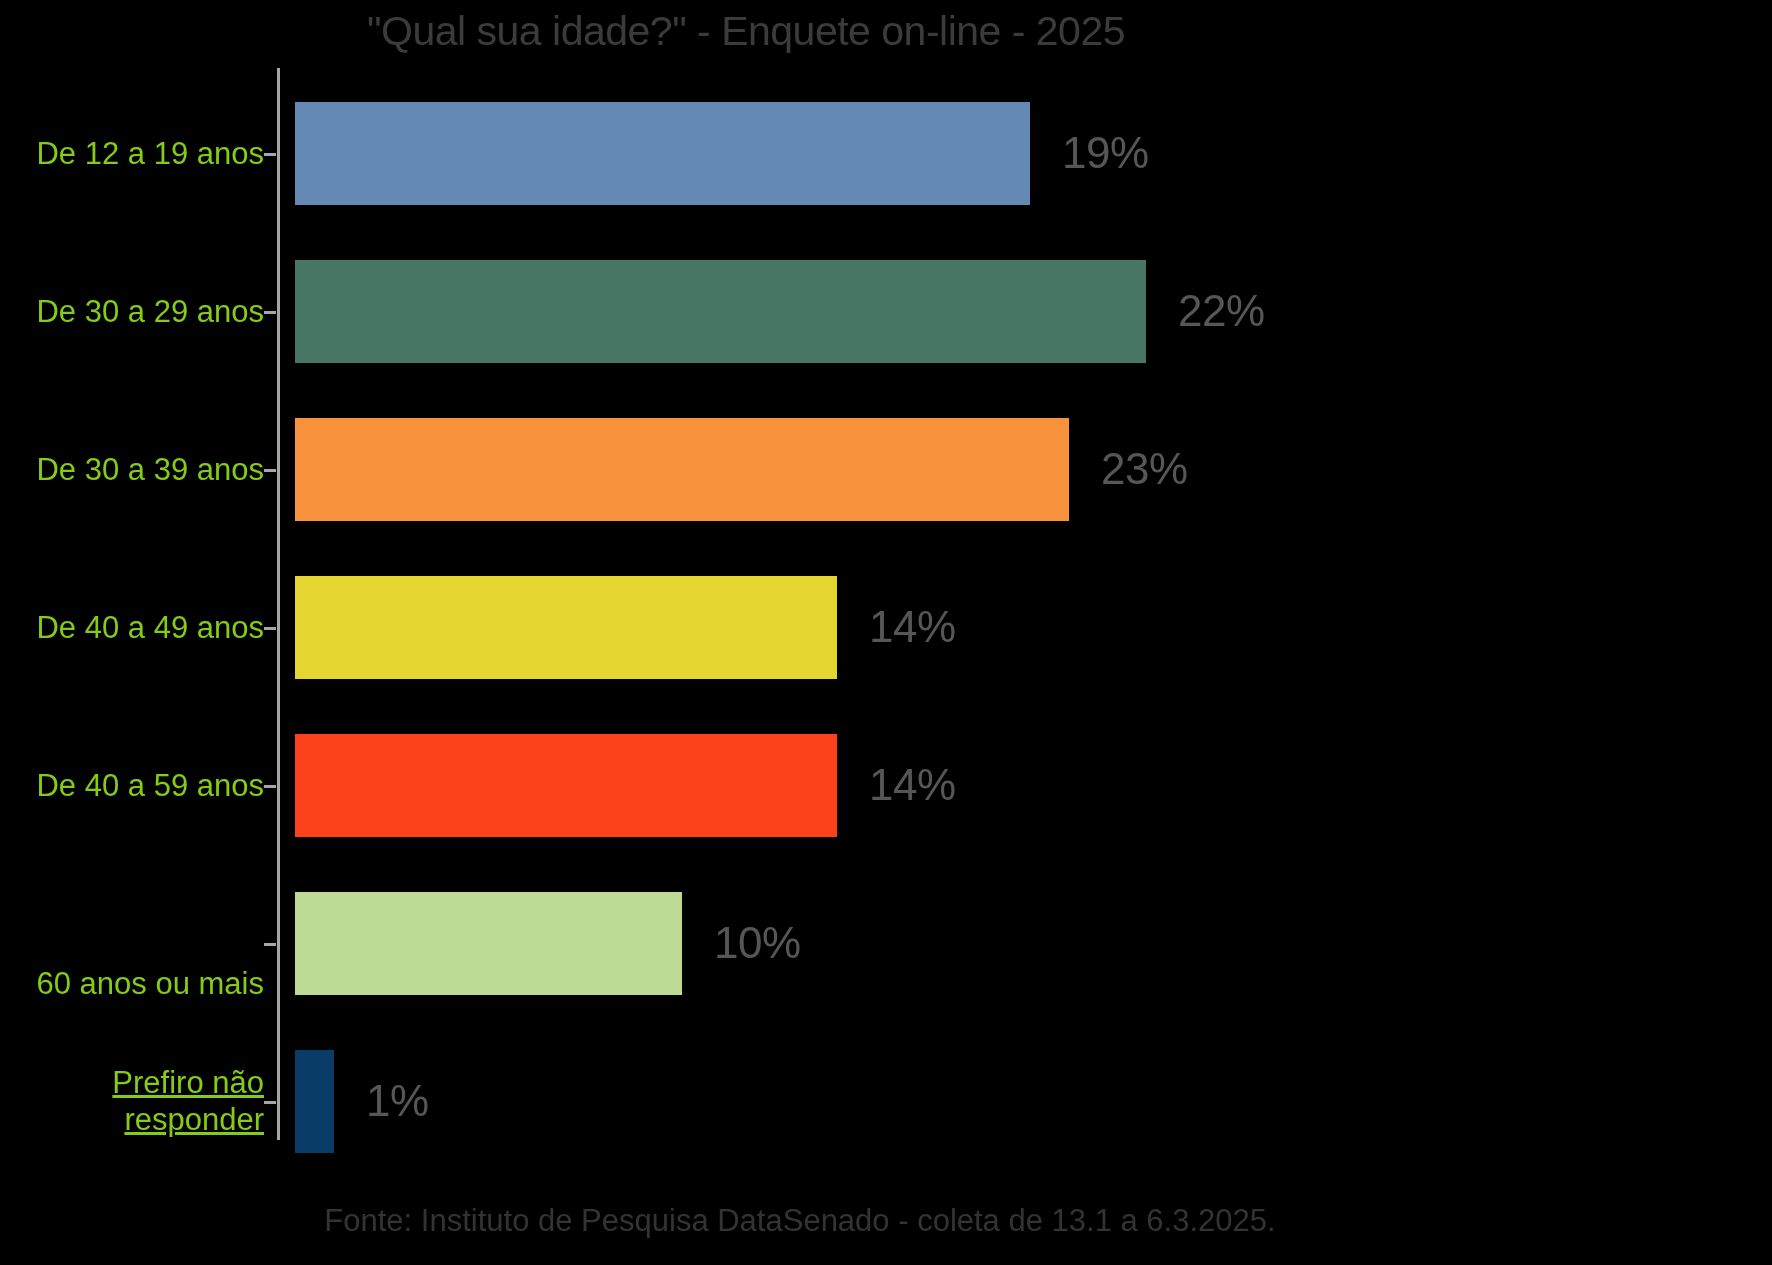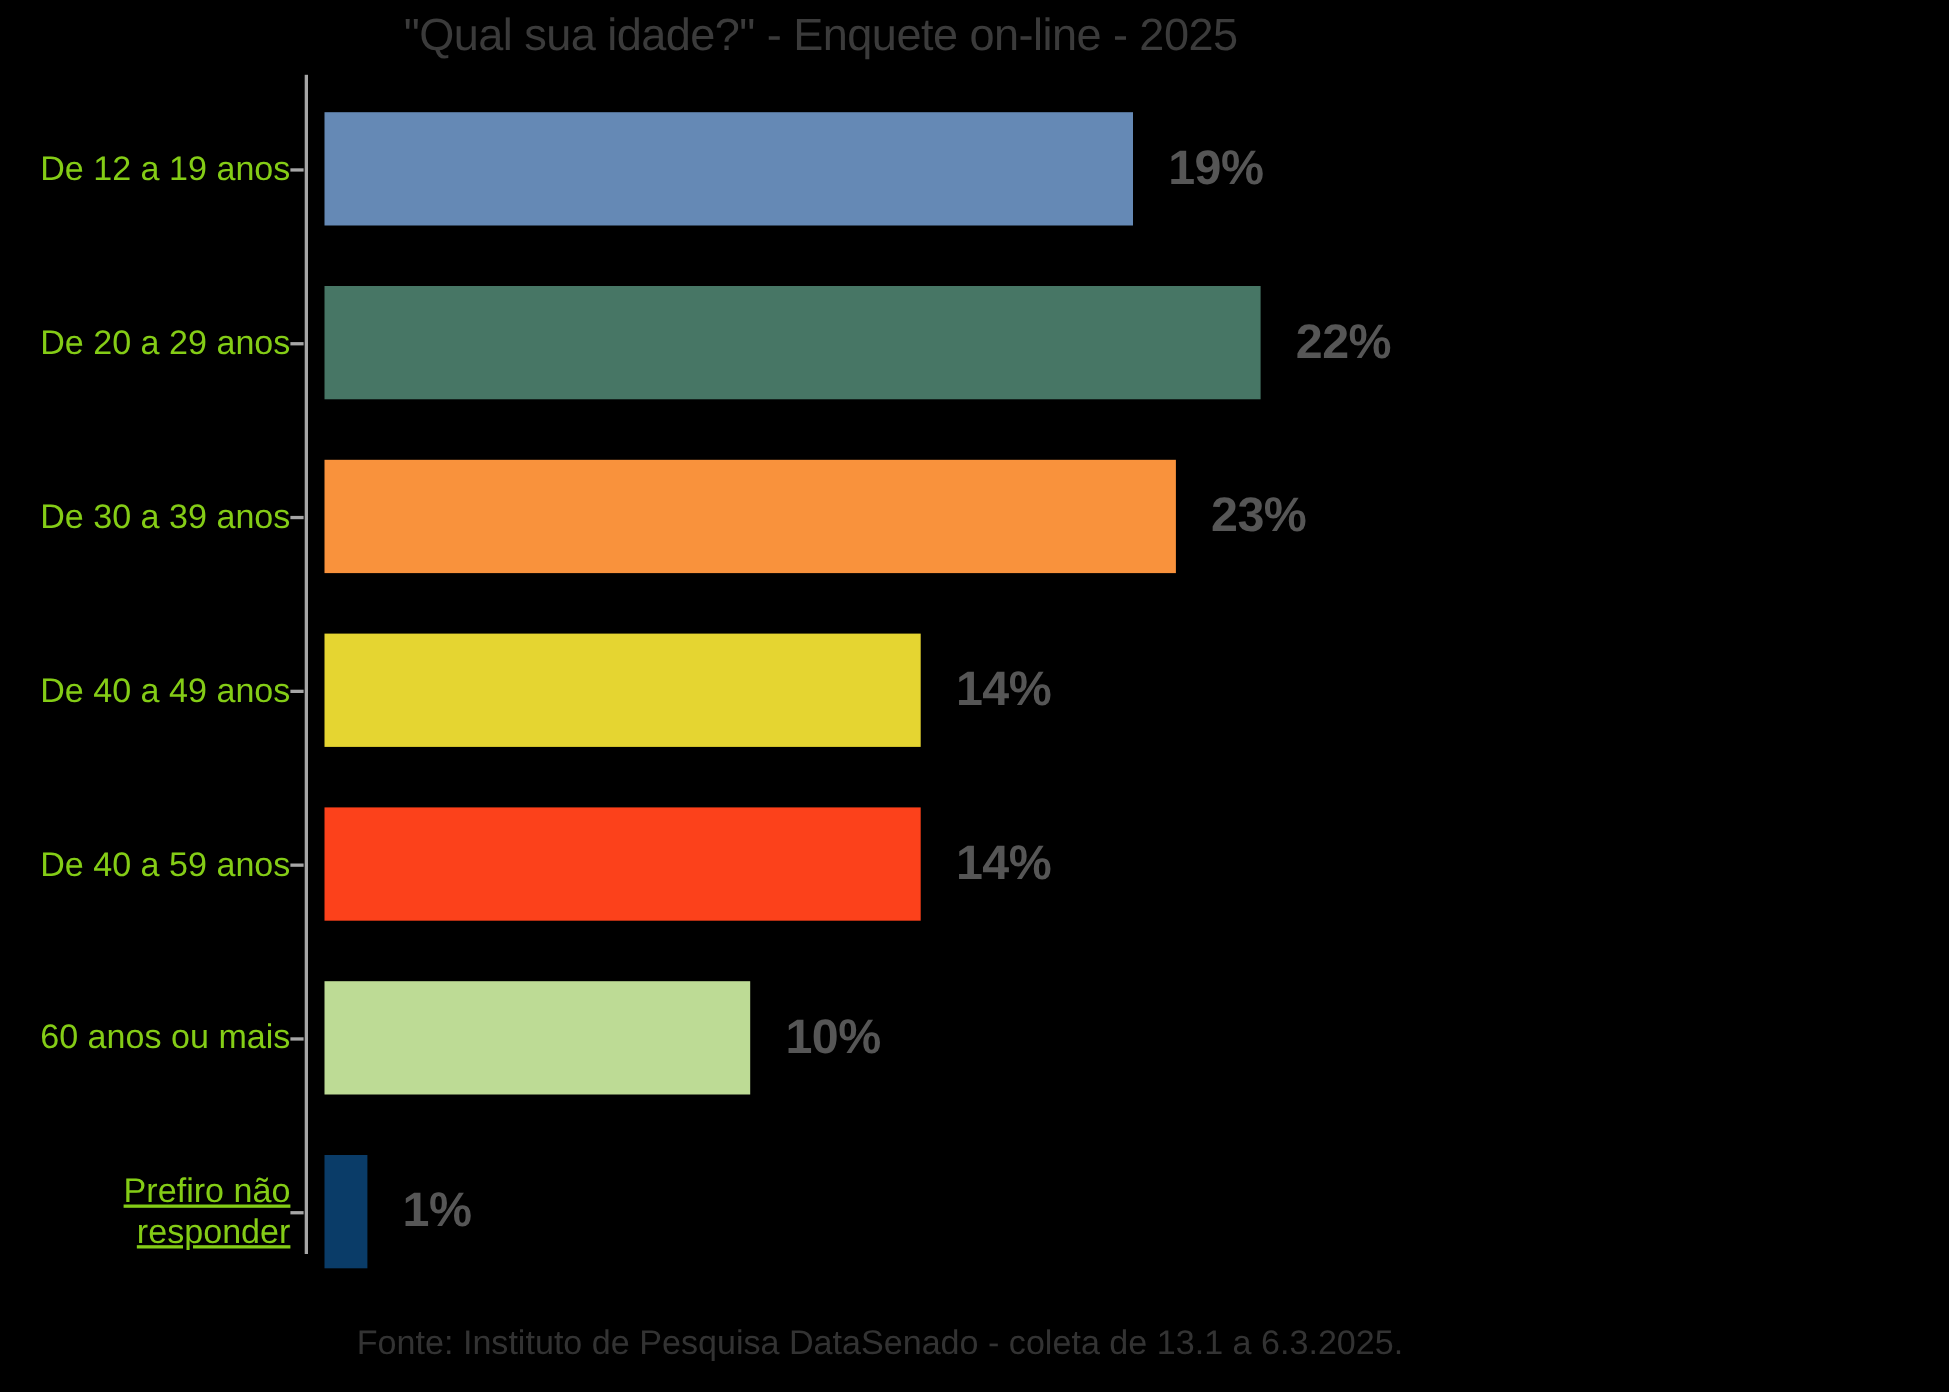--- a/index.html
+++ b/index.html
@@ -67,21 +67,21 @@
     left: 18px;
     top: 0;
     height: 103px;
   }
   .bar-value {
     position: absolute;
     top: 50%;
     transform: translateY(-52%);
     color: #565656;
     font-size: 44px;
-    font-weight: bold;
+    font-weight: normal;
     white-space: nowrap;
     letter-spacing: -0.5px;
   }
 
   
   .cat-label {
     position: absolute;
     right: 1508px;   
     color: #84cc16;
     font-size: 31px;
@@ -146,23 +146,23 @@
         <div class="bar-row" style="top: 982px;">
           <div class="tick-mark" style="top: 50.5px;"></div>
           <div class="bar" style="width: 39px; background: rgb(10, 60, 104);"></div>
           <div class="bar-value" style="left: 89px;">1%</div>
         </div>
       </div>
   </div>
 
   <div id="labels-container">
       <div class="cat-label" style="top: 134.5px;">De 12 a 19 anos</div>
-      <div class="cat-label" style="top: 292.5px;">De 20 a 29 anos</div>
+      <div class="cat-label" style="top: 292.5px;">De 30 a 29 anos</div>
       <div class="cat-label" style="top: 450.5px;">De 30 a 39 anos</div>
       <div class="cat-label" style="top: 608.5px;">De 40 a 49 anos</div>
       <div class="cat-label" style="top: 766.5px;">De 40 a 59 anos</div>
-      <div class="cat-label" style="top: 924px; text-align: right;">60 anos ou mais</div>
+      <div class="cat-label" style="top: 965px; text-align: right;">60 anos ou mais</div>
       <div class="cat-label" style="top: 1063.5px; text-decoration: underline;">Prefiro não
 responder</div>
     </div>
 
   <div id="source-note">Fonte: Instituto de Pesquisa DataSenado - coleta de 13.1 a 6.3.2025.</div>
 </div>
 
 </body></html>

